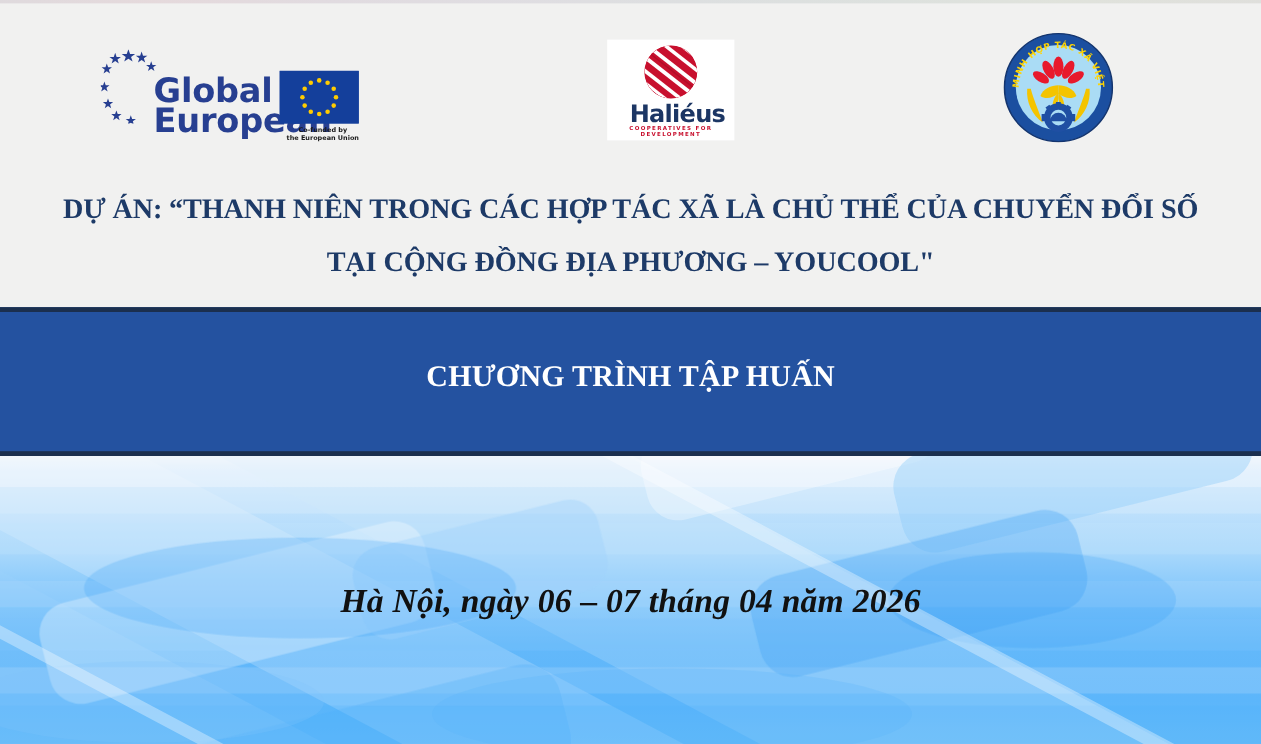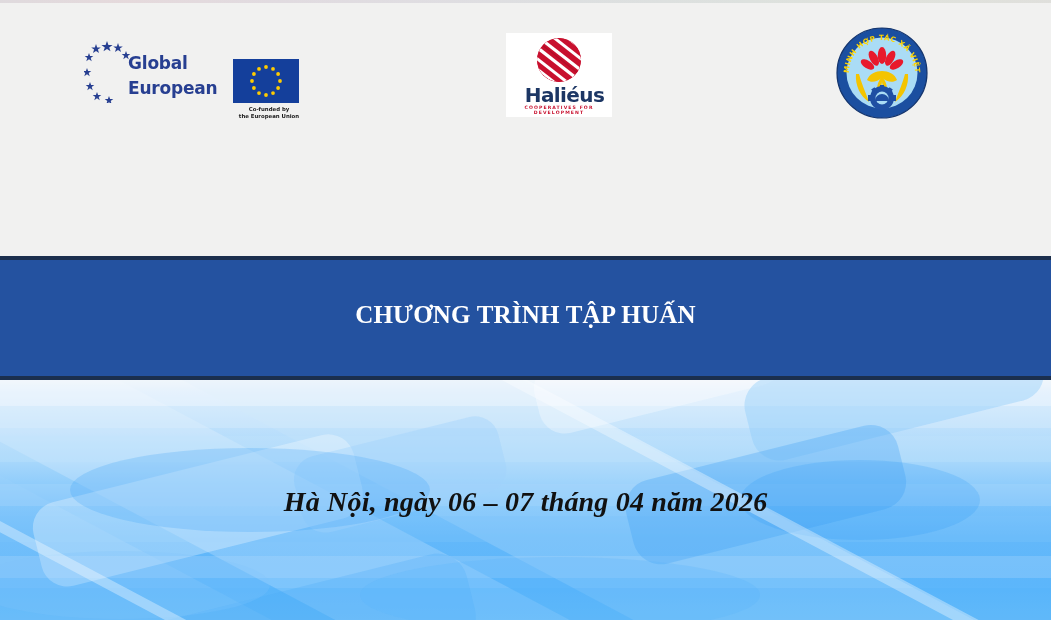--- a/index.html
+++ b/index.html
@@ -51,24 +51,24 @@
 
   
   .gg-logo { left: 84px; top: 38px; width: 130px; height: 62px; }
   .gg-stars {
     position: absolute;
     left: 0; top: 0;
     width: 52px; height: 62px;
   }
   .gg-text {
     position: absolute;
-    left: 44px; top: 10px;
+    left: 44px; top: 22px;
     font-family: "DejaVu Sans", sans-serif;
     font-weight: bold;
-    font-size: 17px;
+    font-size: 28px;
     line-height: 25px;
     color: #273f91;
     letter-spacing: -0.2px;
     white-space: nowrap;
   }
 
   
   .eu-logo { left: 233px; top: 56px; width: 72px; height: 58px; }
   .eu-flag {
     position: relative;
@@ -323,20 +323,24 @@
             </g>
             <circle cx="46" cy="71" r="6.5" fill="#aadcf5"></circle>
             <path d="M39,74 A7,7 0 0 1 53,74 Z" fill="#1f4fa3"></path>
           </g>
           <circle cx="46" cy="46" r="45" fill="none" stroke="#14356e" stroke-width="1.2"></circle>
         </svg>
       </div>
 
     </div>
 
+    <div class="project-title">
+      <span class="l1">DỰ ÁN: “THANH NIÊN TRONG CÁC HỢP TÁC XÃ LÀ CHỦ THỂ CỦA CHUYỂN ĐỔI SỐ</span>
+      <span class="l2">TẠI CỘNG ĐỒNG ĐỊA PHƯƠNG – YOUCOOL"</span>
+    </div>
 
   </div>
 
   <div class="banner">
     <div class="banner-inner">
       <span class="l1">CHƯƠNG TRÌNH TẬP HUẤN</span><br>
     </div>
   </div>
 
   <div class="bg-art">

